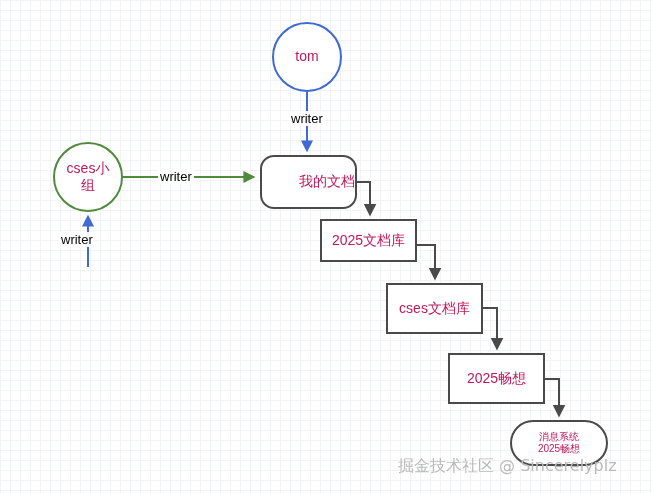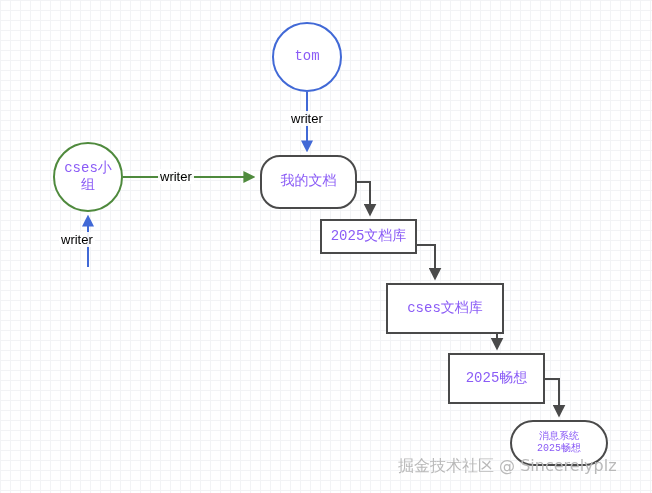--- a/index.html
+++ b/index.html
@@ -30,37 +30,36 @@
     pointer-events: none;
   }
   .node {
     position: absolute;
     box-sizing: border-box;
     display: flex;
     align-items: center;
     justify-content: center;
     text-align: center;
     background: #ffffff;
-    color: #8b5cf6;
+    color: #be185d;
     line-height: 1.25;
-    font-family: Liberation Mono, monospace;
   }
   .circle {
     border-radius: 50%;
     border-width: 2px;
     border-style: solid;
     font-size: 14px;
   }
   .circle-blue { border-color: #4169d6; }
   .circle-green { border-color: #4f8a3d; }
   .rect {
     border: 2px solid #4a4a4a;
     font-size: 14px;
   }
-  .rect-rounded { border-radius: 20px; }
+  .rect-rounded { border-radius: 14px; justify-content: flex-end; }
   .rect-pill { border-radius: 24px; font-size: 10px; }
   .edge-label {
     position: absolute;
     font-size: 13px;
     color: #000000;
     background: rgba(255,255,255,0.92);
     padding: 0 2px;
     white-space: nowrap;
   }
   .watermark {
@@ -115,25 +114,25 @@
       <span class="nl">cses小</span>
       <span class="nl">组</span>
     </span>
   </div>
 
 
   <div class="node rect rect-rounded" style="left:260px; top:155px; width:97px; height:54px;">
     <span>我的文档</span>
   </div>
 
-  <div class="node rect" style="left:320px; top:219px; width:97px; height:35px;">
+  <div class="node rect" style="left:320px; top:219px; width:97px; height:43px;">
     <span>2025文档库</span>
   </div>
 
-  <div class="node rect" style="left:386px; top:283px; width:118px; height:51px;">
+  <div class="node rect" style="left:386px; top:283px; width:97px; height:51px;">
     <span>cses文档库</span>
   </div>
 
   <div class="node rect" style="left:448px; top:353px; width:97px; height:51px;">
     <span>2025畅想</span>
   </div>
 
   <div class="node rect rect-pill" style="left:510px; top:420px; width:98px; height:46px;">
     <span>
       <span class="nl">消息系统</span>

